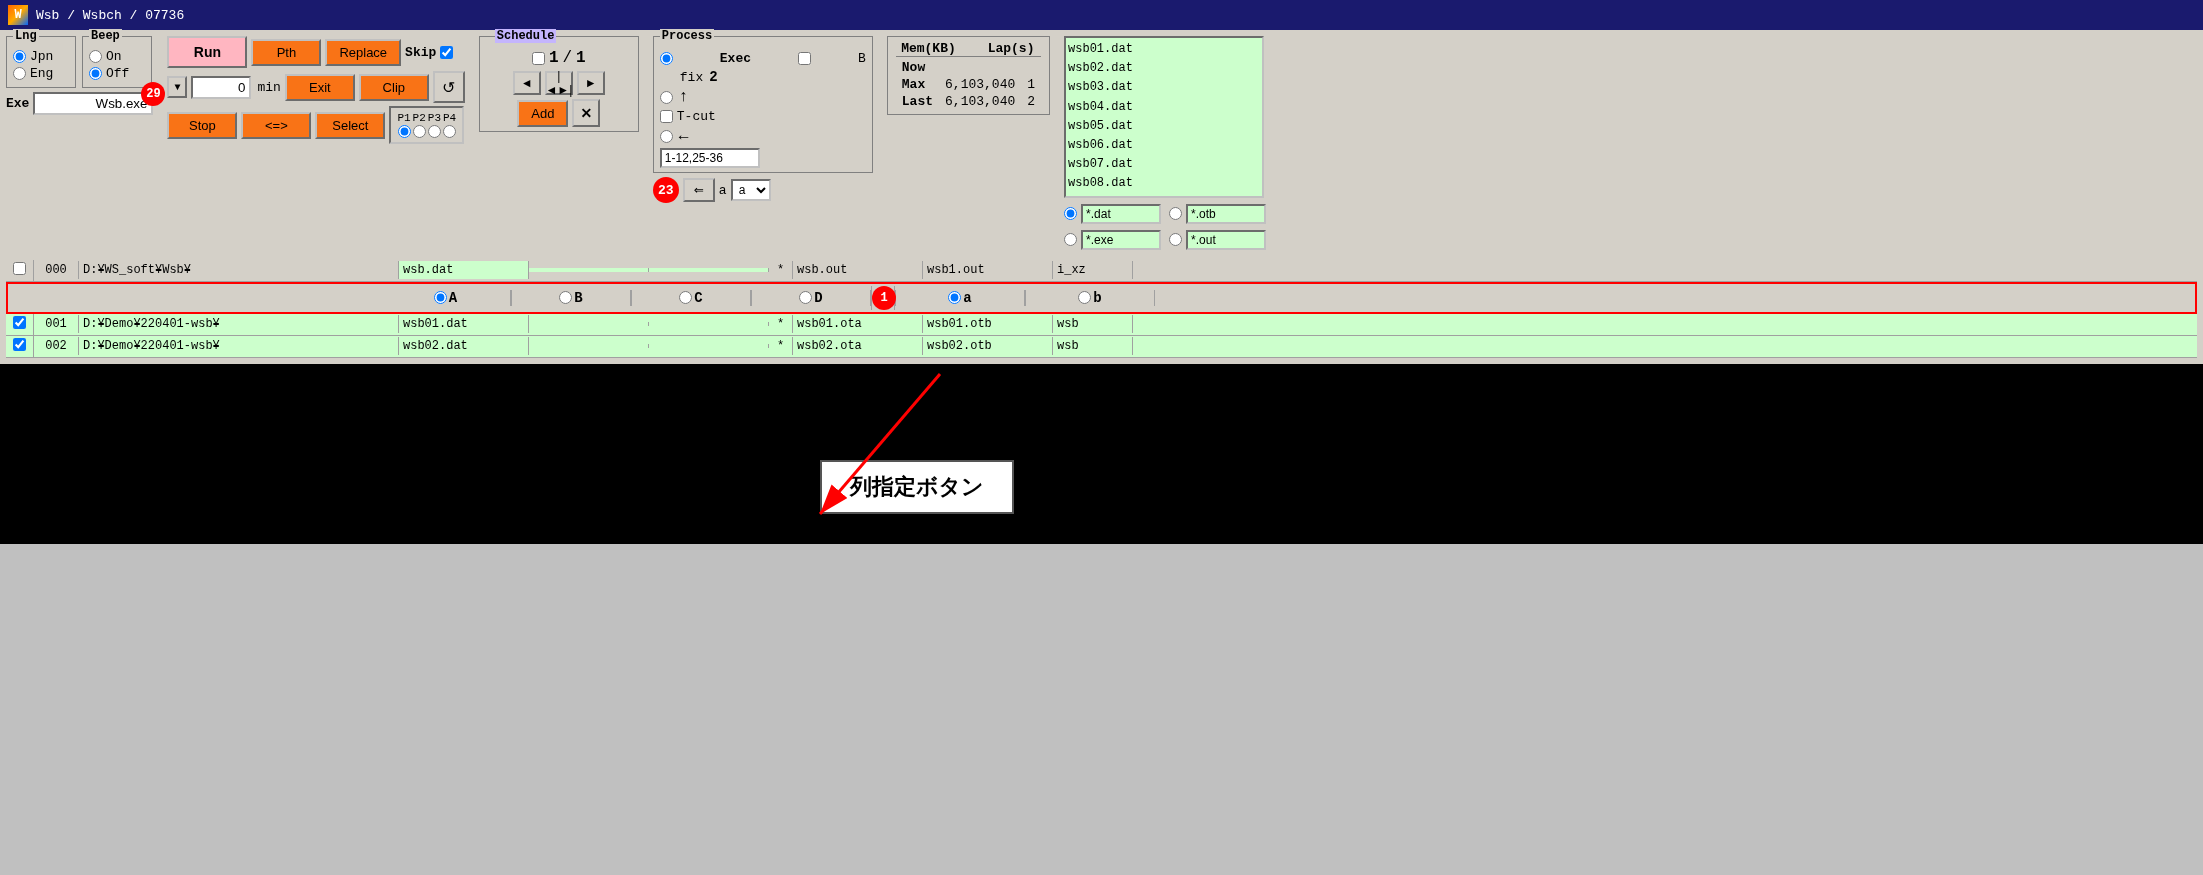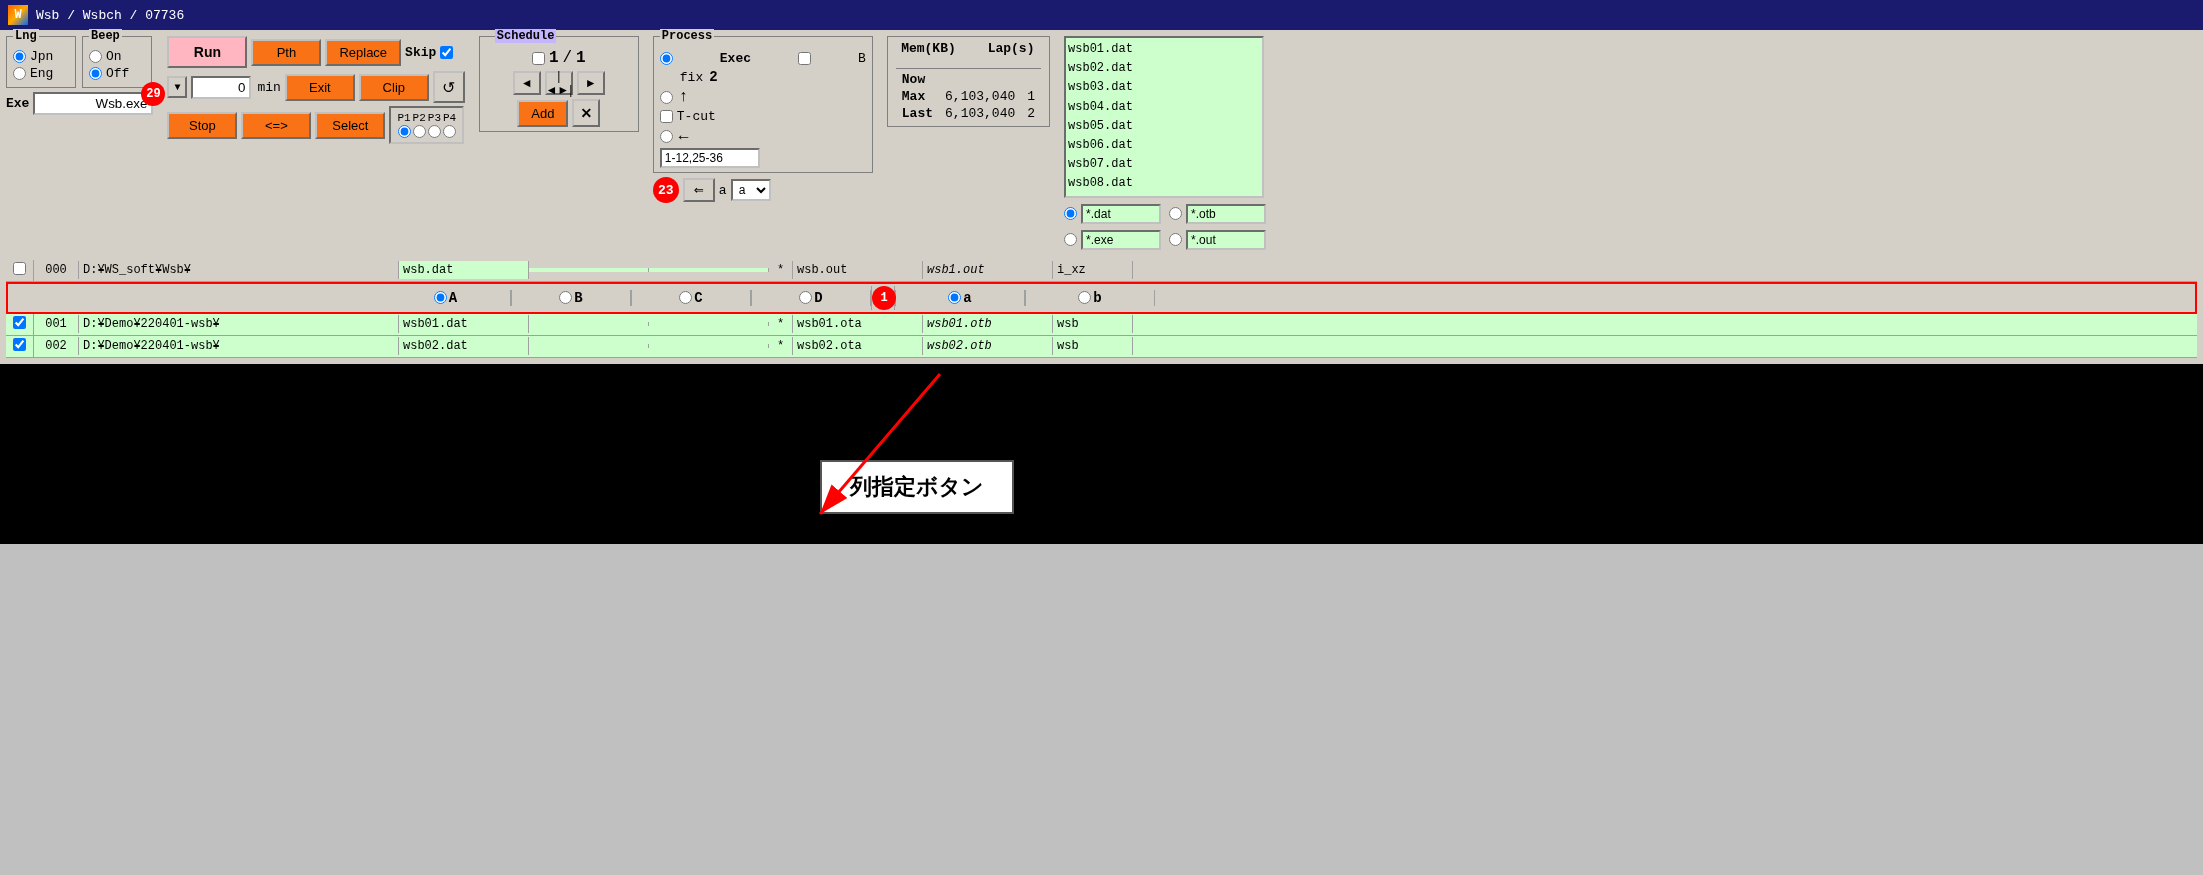--- a/index.html
+++ b/index.html
@@ -233,21 +233,21 @@
       white-space: nowrap;
     }
     .cell-chk { width: 28px; text-align: center; }
     .cell-num { width: 45px; text-align: center; }
     .cell-path { width: 320px; }
     .cell-dat { width: 130px; background: #ccffcc; }
     .cell-c1 { width: 120px; background: #ccffcc; }
     .cell-c2 { width: 120px; background: #ccffcc; }
     .cell-star { width: 24px; text-align: center; }
     .cell-out1 { width: 130px; }
-    .cell-out2 { width: 130px; font-style: italic; }
+    .cell-out2 { width: 130px; }
     .cell-out3 { width: 80px; }
 
     
     .col-selector-row {
       display: flex;
       align-items: center;
       border: 2px solid red;
       background: #d4d0c8;
       padding: 2px 0;
     }
@@ -486,21 +486,21 @@
           <span>a</span>
           <select class="select-dropdown">
             <option>a</option>
             <option>b</option>
           </select>
         </div>
       </div>
 
       <div style="margin-left:8px;">
         <div class="mem-lap-box">
-          <div style="display:flex; justify-content:space-between; font-weight:bold; border-bottom:1px solid #808080; padding-bottom:12px; margin-bottom:2px;">
+          <div style="display:flex; justify-content:space-between; font-weight:bold; border-bottom:1px solid #808080; padding-bottom:0; margin-bottom:2px;">
             <span style="flex:1; text-align:center; padding-right:20px;">Mem(KB)</span>
             <span style="text-align:center; min-width:60px;">Lap(s)</span>
           </div>
           <table class="mem-lap-table">
             <tbody>
                 <tr>
               <td style="font-weight:bold;">Now</td>
               <td></td>
               <td></td>
             </tr>

